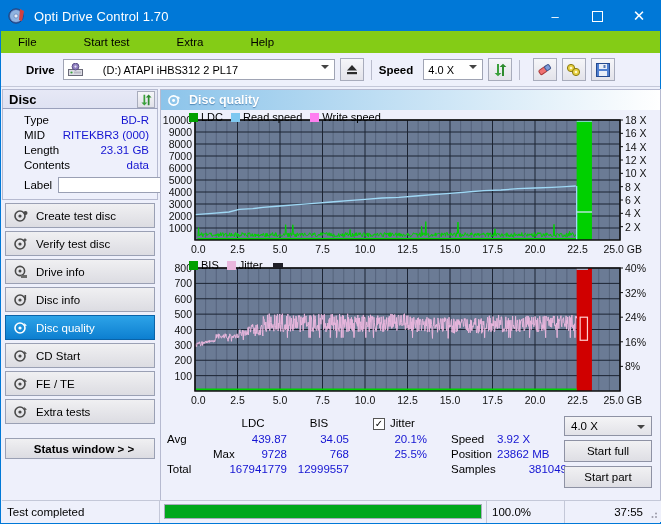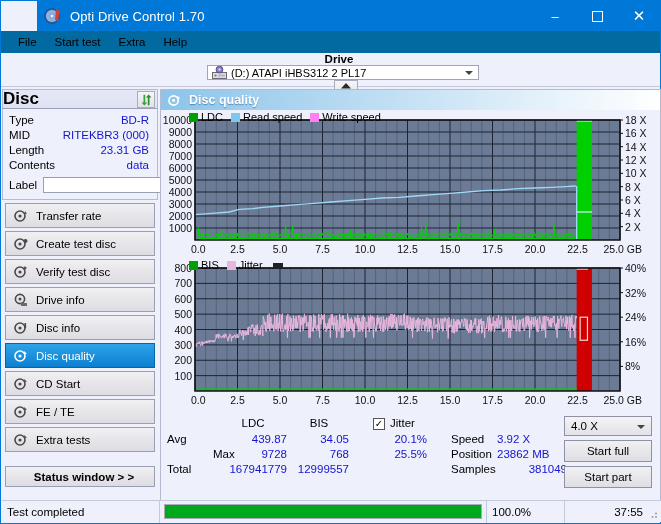--- a/index.html
+++ b/index.html
@@ -5,47 +5,47 @@
   html,body{margin:0;padding:0;}
   body{
     width:661px;height:524px;overflow:hidden;
     font-family:"Liberation Sans","DejaVu Sans",sans-serif;
     font-size:11px;
     background:#f0f0f4;
     -webkit-font-smoothing:none;
   }
   .win{width:661px;height:524px;position:relative;background:#eef0fb;box-sizing:border-box;border:1px solid #0078d7;}
   
-  .titlebar{height:30px;background:#0078d7;display:flex;align-items:center;position:relative;margin-left:36px;}
+  .titlebar{height:30px;background:#0078d7;display:flex;align-items:center;position:relative;}
   .title-ico{width:18px;height:18px;margin-left:7px;position:relative;}
   .title-text{color:#fff;font-size:13px;margin-left:8px;letter-spacing:0.1px;}
   .caption-btns{position:absolute;right:0;top:0;height:30px;display:flex;}
   .cbtn{width:42px;height:30px;display:flex;align-items:center;justify-content:center;color:#fff;font-size:13px;}
   .cbtn.close{font-size:15px;}
   
-  .menubar{height:22px;background:#0369a1;display:flex;align-items:center;padding-left:8px;border-bottom:0;}
+  .menubar{height:22px;background:#84cc16;display:flex;align-items:center;padding-left:8px;border-bottom:0;gap:29px;}
   .menuitem{padding:2px 9px;font-size:11.5px;color:#000;}
   
-  .toolbar{height:34px;background:#eef0fb;display:flex;align-items:center;padding-left:25px;border-bottom:1px solid #c4c8d8;box-sizing:border-box;flex-direction:column;}
+  .toolbar{height:34px;background:#eef0fb;display:flex;align-items:center;padding-left:25px;border-bottom:1px solid #c4c8d8;box-sizing:border-box;}
   .tb-label{font-weight:bold;font-size:11.5px;margin-right:8px;}
-  .combo{height:21px;background:#fff;border:1px solid #a0a4b4;display:flex;align-items:center;box-sizing:border-box;position:relative;}
+  .combo{height:21px;background:#fff;border:1px solid #a0a4b4;display:flex;align-items:center;box-sizing:border-box;position:relative;gap:16px;}
   .combo .cb-text{padding-left:4px;font-size:11px;color:#000;white-space:nowrap;overflow:hidden;}
   .combo .cb-arrow{position:absolute;right:5px;top:5px;width:0;height:0;border-left:4px solid transparent;border-right:4px solid transparent;border-top:4px solid #444;}
   #drive-combo{width:272px;}
   #speed-combo{width:60px;margin-left:2px;}
   .tb-btn{width:24px;height:23px;border:1px solid #a8acbc;background:linear-gradient(#f6f6f9,#e3e3ea);margin-left:5px;display:flex;align-items:center;justify-content:center;box-sizing:border-box;}
   .sep{width:1px;height:20px;background:#b9bccc;margin:0 7px;}
   
   .bodyarea{position:absolute;left:1px;top:88px;width:659px;height:412px;}
   
   .sidebar{position:absolute;left:0;top:0;width:156px;height:412px;background:#eef0fb;}
   .panel-head{height:20px;background:linear-gradient(#e6e8f6,#dfe2f2);border:1px solid #b6bad0;border-bottom:1px solid #9aa0bb;display:flex;align-items:center;box-sizing:border-box;position:relative;}
-  .panel-head span.t{font-weight:bold;font-size:17px;}
+  .panel-head span.t{font-weight:bold;font-size:13px;margin-left:6px;}
   .panel-head .ph-btn{position:absolute;right:2px;top:1px;width:18px;height:17px;border:1px solid #a8acbc;background:linear-gradient(#f6f6f9,#e1e1e9);display:flex;align-items:center;justify-content:center;box-sizing:border-box;}
-  .discbox{border:1px solid #b6bad0;border-top:0;background:#eef0fb;padding:3px 0 5px 0;}
+  .discbox{border:1px solid #b6bad0;border-top:0;background:#eef0fb;padding:3px 0 5px 15px;}
   .drow{display:flex;height:15px;align-items:center;padding:0 8px 0 6px;}
   .drow .k{font-size:11.5px;color:#000;}
   .drow .v{margin-left:auto;font-size:11.5px;color:#1414d2;}
   .labelrow{display:flex;align-items:center;padding:3px 5px 0 6px;}
   .labelrow .k{font-size:11.5px;margin-right:6px;}
   .lbl-input{flex:1;height:16px;background:#fff;border:1px solid #9aa0b4;box-sizing:border-box;}
   .lbl-btn{width:21px;height:19px;margin-left:3px;border:1px solid #a8acbc;background:linear-gradient(#f4f4f8,#e0e0e8);display:flex;align-items:center;justify-content:center;box-sizing:border-box;}
   .navbtn{height:25px;margin:3px 3px 0 3px;border:1px solid #9aa0b4;background:linear-gradient(#f0f0f2,#dcdce2);display:flex;align-items:center;box-sizing:border-box;}
   .navbtn .nb-ico{width:20px;margin-left:5px;display:flex;align-items:center;justify-content:center;}
   .navbtn .nb-txt{font-size:11.5px;margin-left:5px;}
@@ -203,30 +203,20 @@
           <span class="lbl-btn">
             <svg width="15" height="15" viewBox="0 0 15 15">
               <circle cx="7.5" cy="7.5" r="6.4" fill="#e8e070" stroke="#9a9020"></circle>
               <circle cx="7.5" cy="7.5" r="4.5" fill="#f4eea0"></circle>
               <circle cx="7.5" cy="7.5" r="1.7" fill="#fbfbe8" stroke="#9a9020" stroke-width=".7"></circle>
             </svg>
           </span>
         </div>
       </div>
 
-      <div class="navbtn">
-        <span class="nb-ico">
-            <svg width="14" height="14" viewBox="0 0 14 14">
-              <circle cx="6" cy="7" r="5" fill="none" stroke="#4a4a4a" stroke-width="1.6"></circle>
-              <circle cx="6" cy="7" r="1.6" fill="#4a4a4a"></circle>
-              <path d="M11 2 L13 5 L10.5 4.8 Z" fill="#4a4a4a"></path>
-            </svg>
-          </span>
-        <span class="nb-txt">Transfer rate</span>
-      </div>
       <div class="navbtn">
         <span class="nb-ico">
             <svg width="14" height="14" viewBox="0 0 14 14">
               <circle cx="6" cy="7" r="5" fill="none" stroke="#4a4a4a" stroke-width="1.6"></circle>
               <circle cx="6" cy="7" r="1.6" fill="#4a4a4a"></circle>
               <circle cx="11.5" cy="4" r="2" fill="#4a4a4a"></circle>
             </svg>
           </span>
         <span class="nb-txt">Create test disc</span>
       </div>

